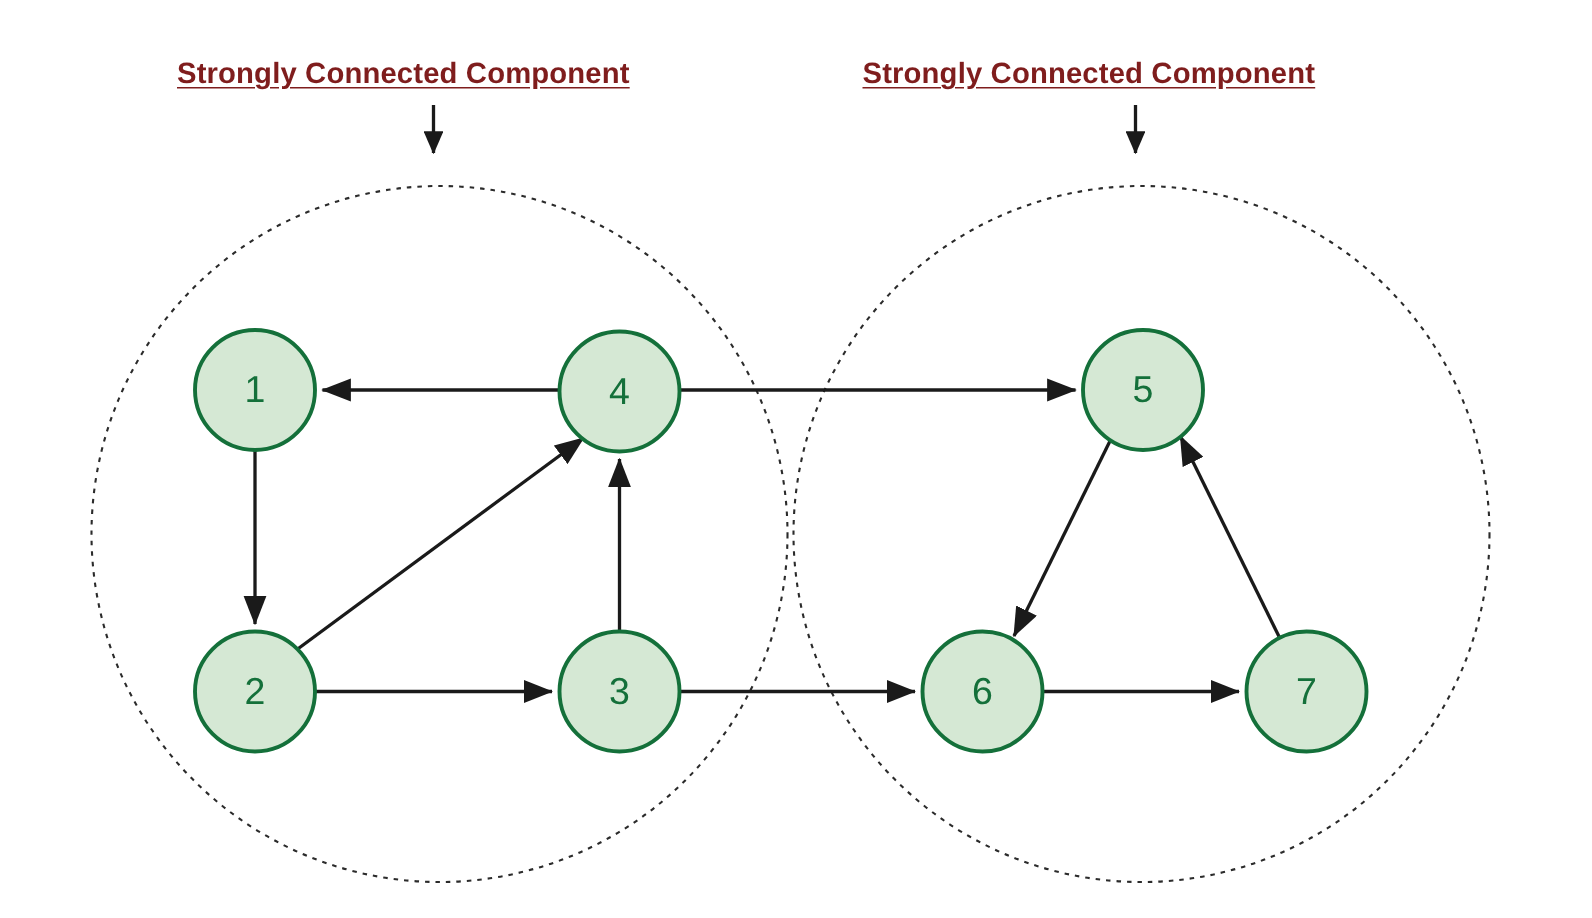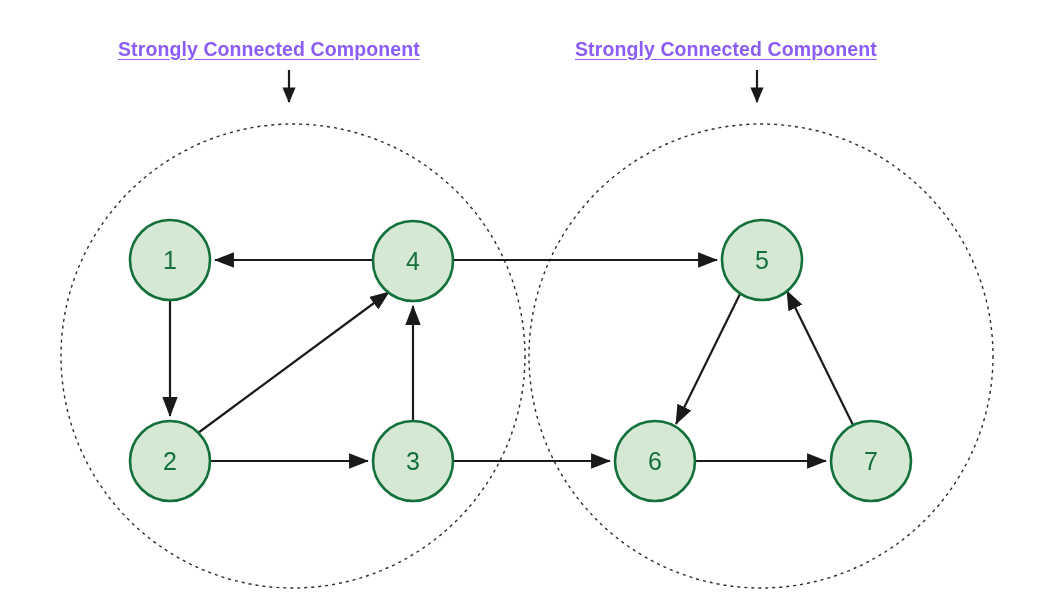--- a/index.html
+++ b/index.html
@@ -21,21 +21,21 @@
     position: absolute;
     left: 0;
     top: 0;
     width: 1061px;
     height: 612px;
   }
   .scc-label {
     position: absolute;
     font-size: 19.5px;
     font-weight: bold;
-    color: #8b5cf6;
+    color: #7f1d1d;
     text-decoration: underline;
     text-underline-offset: 3px;
     white-space: nowrap;
     letter-spacing: 0.1px;
   }
   .node-text {
     font-family: "Liberation Sans", sans-serif;
     font-size: 25px;
     fill: #14703a;
   }

